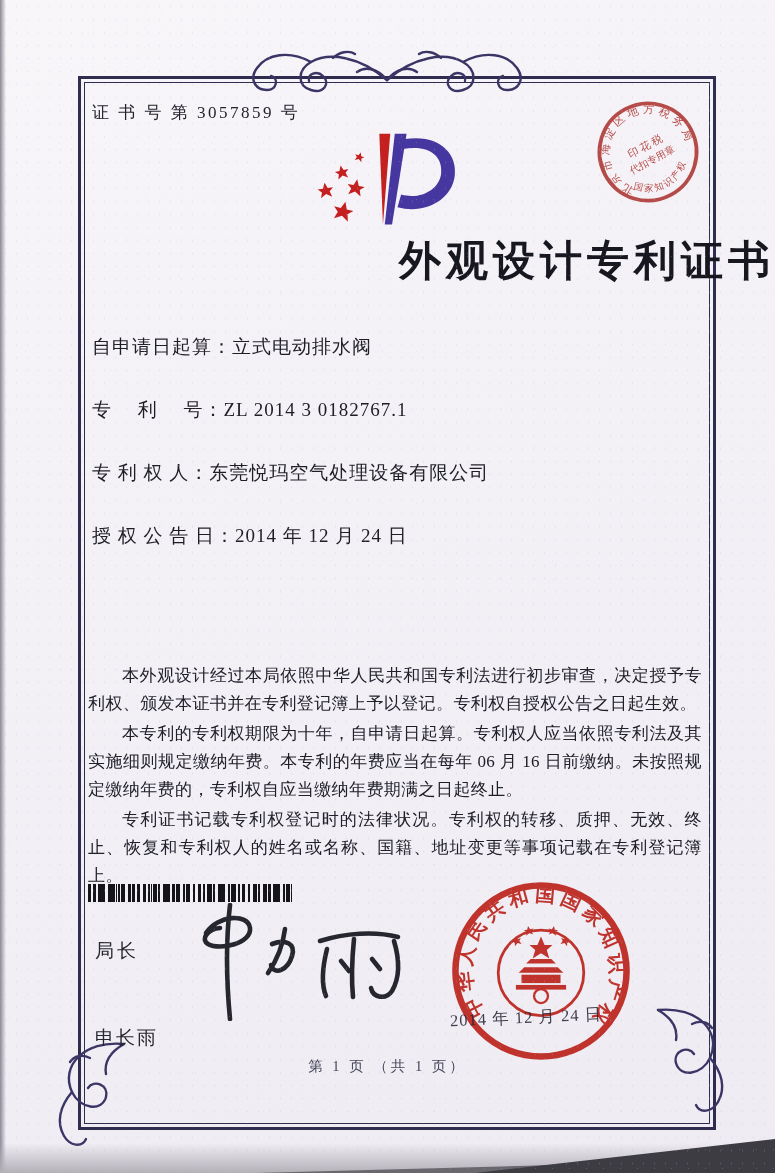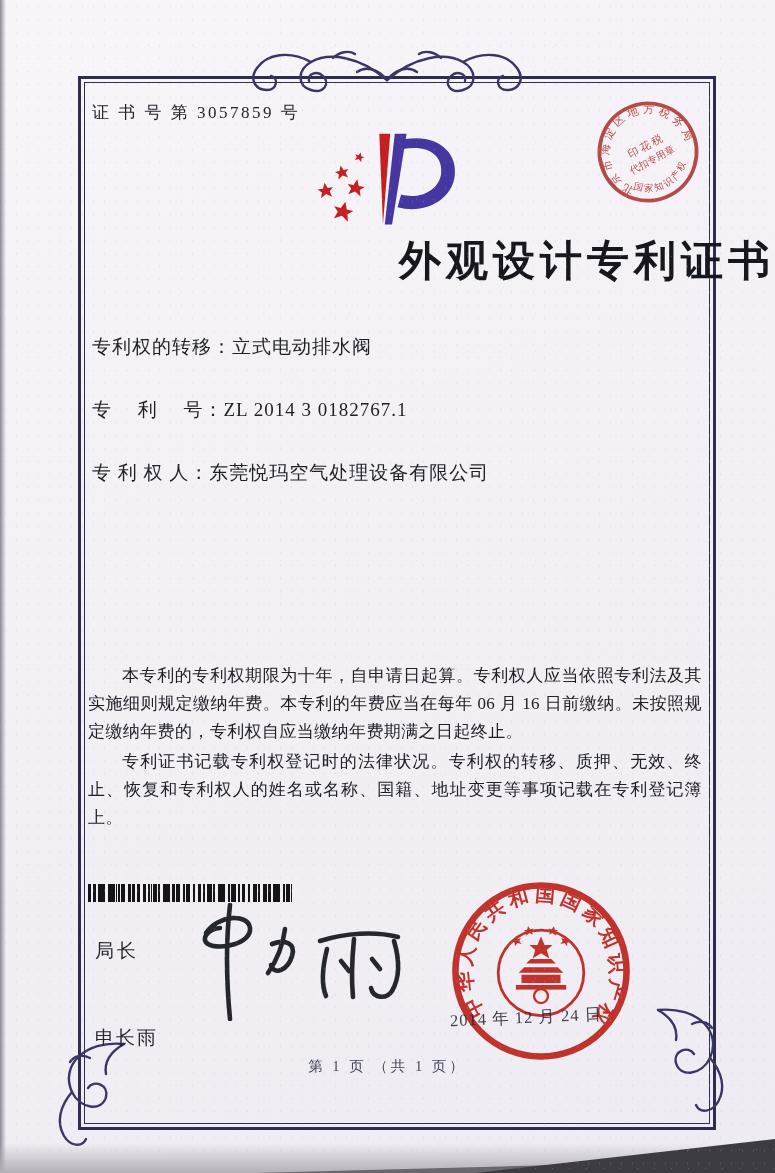--- a/index.html
+++ b/index.html
@@ -152,31 +152,35 @@
         <polygon points="103,4 116,4 100,104 92,104"></polygon>
         <path d="M114,10 C152,4 172,26 169,50 C166,77 136,93 106,85 L110,71 C132,77 152,65 154,48 C156,28 140,16 112,21 Z"></path>
       </g>
     </svg>
   </div>
 
   <h1 class="title">外观设计专利证书</h1>
 
   <div class="fields">
     <div class="field-row">
-      <span class="field-label">专利权的转移：</span><span class="field-value">立式电动排水阀</span>
+      <span class="field-label">自申请日起算：</span><span class="field-value">立式电动排水阀</span>
     </div>
     <div class="field-row">
       <span class="field-label">专　 利　 号：</span><span class="field-value">ZL 2014 3 0182767.1</span>
     </div>
     <div class="field-row">
       <span class="field-label">专 利 权 人：</span><span class="field-value">东莞悦玛空气处理设备有限公司</span>
     </div>
+    <div class="field-row">
+      <span class="field-label">授 权 公 告 日：</span><span class="field-value">2014 年 12 月 24 日</span>
+    </div>
   </div>
 
   <div class="paragraphs">
+    <p>本外观设计经过本局依照中华人民共和国专利法进行初步审查，决定授予专利权、颁发本证书并在专利登记簿上予以登记。专利权自授权公告之日起生效。</p>
     <p>本专利的专利权期限为十年，自申请日起算。专利权人应当依照专利法及其实施细则规定缴纳年费。本专利的年费应当在每年 06 月 16 日前缴纳。未按照规定缴纳年费的，专利权自应当缴纳年费期满之日起终止。</p>
     <p>专利证书记载专利权登记时的法律状况。专利权的转移、质押、无效、终止、恢复和专利权人的姓名或名称、国籍、地址变更等事项记载在专利登记簿上。</p>
   </div>
 
   <div class="barcode"></div>
 
   <div class="signatory-title">局长</div>
   <div class="signatory-name">申长雨</div>
 
   <div class="signature">

